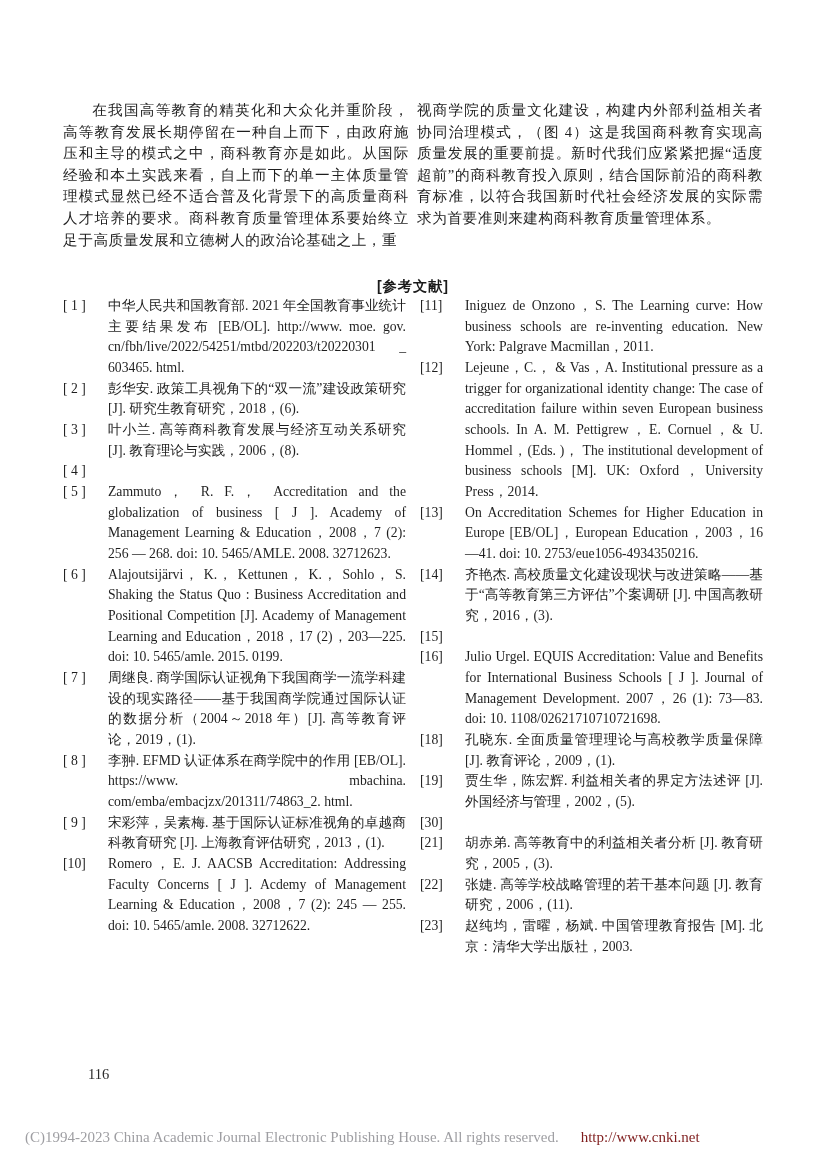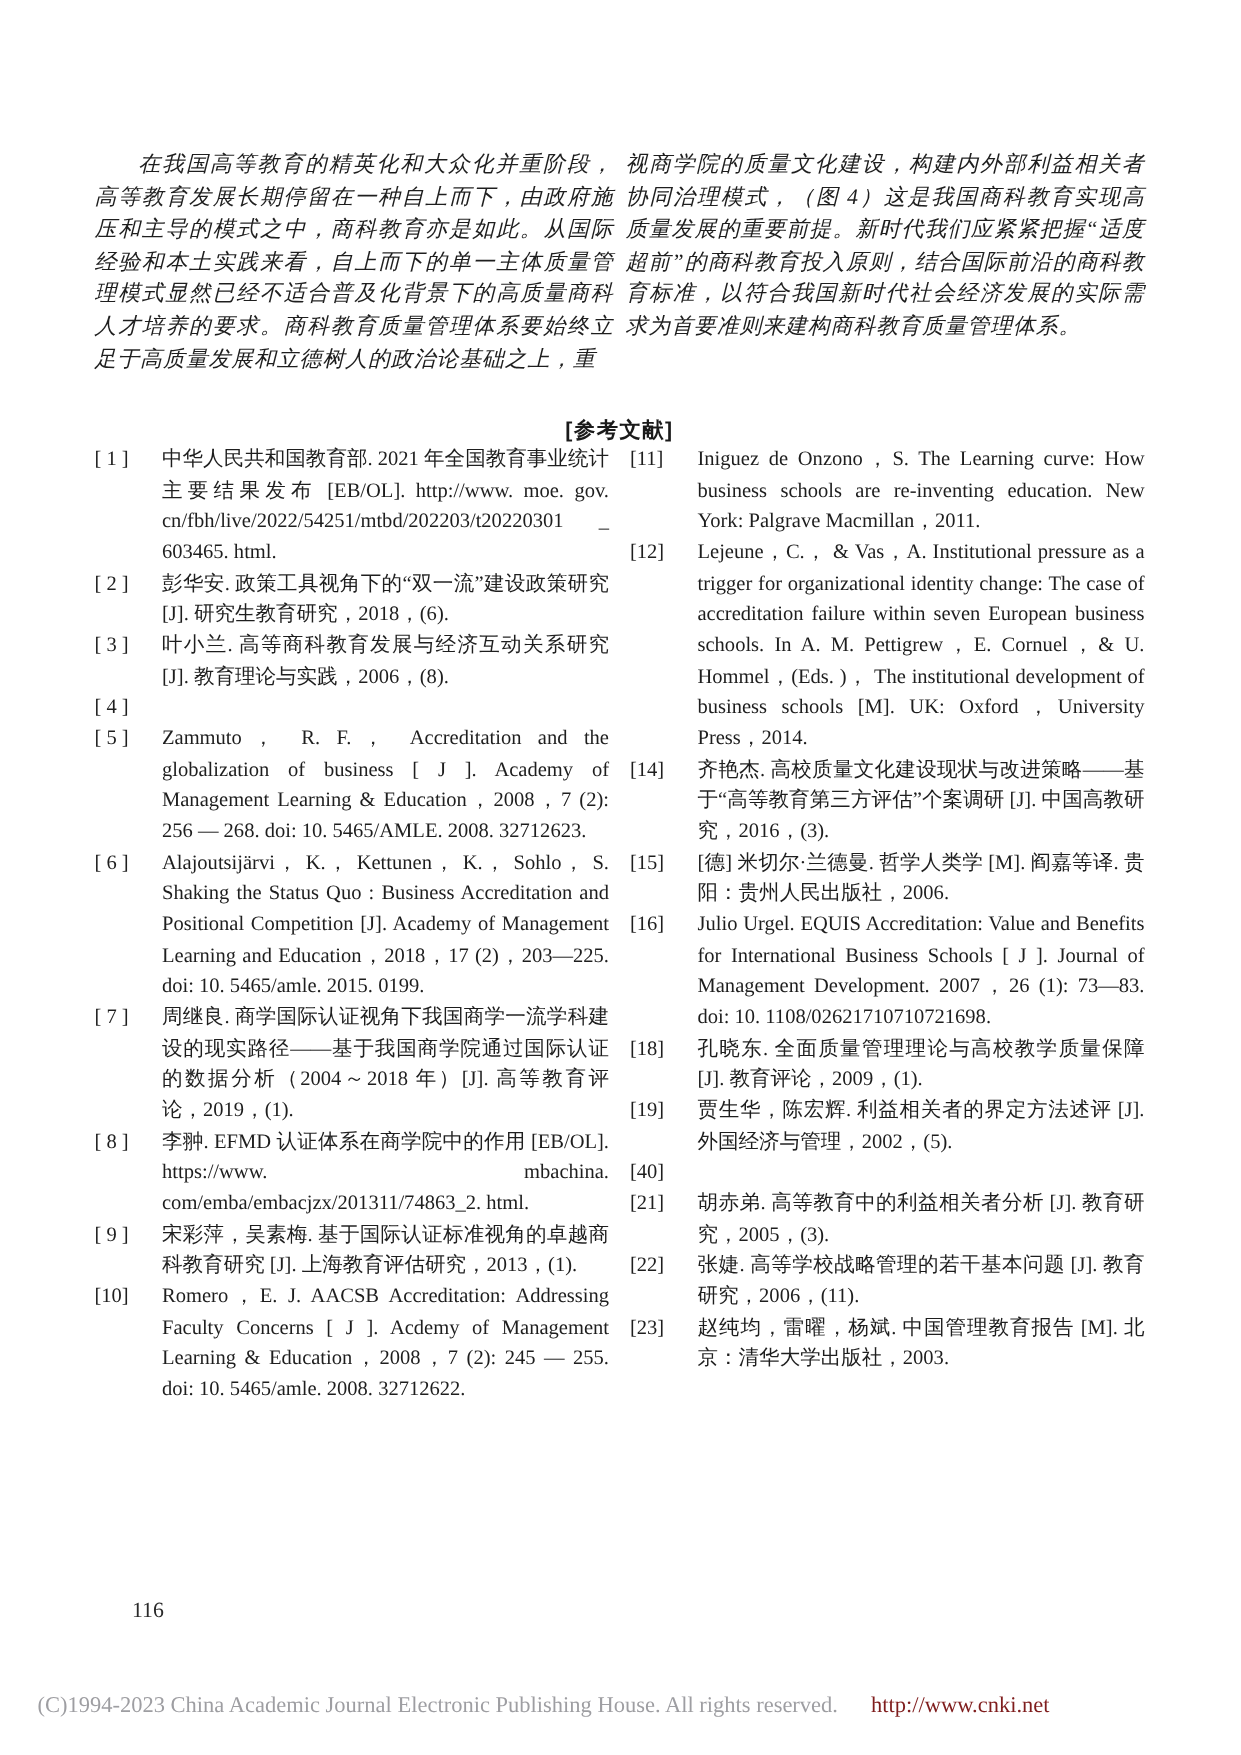--- a/index.html
+++ b/index.html
@@ -18,21 +18,20 @@
   }
   .content {
     position: absolute;
     left: 63px; top: 100px;
     width: 700px;
   }
   .intro {
     display: grid;
     grid-template-columns: 1fr 1fr;
     column-gap: 8px;
-    font-style: italic;
   }
   .intro p {
     font-size: 14.6px;
     line-height: 21.6px;
     text-align: justify;
     text-justify: inter-character;
     letter-spacing: 0.6px;
     color: #1e1e1e;
   }
   .intro p.indent { text-indent: 2em; }
@@ -163,49 +162,52 @@
           <div class="ref-item">
             <span class="ref-num">[11]</span>
             <span class="ref-text">Iniguez de Onzono，S. The Learning curve: How business schools are re-inventing education. New York: Palgrave Macmillan，2011.</span>
           </div>
 
           <div class="ref-item">
             <span class="ref-num">[12]</span>
             <span class="ref-text">Lejeune，C.， &amp; Vas，A. Institutional pressure as a trigger for organizational identity change: The case of accreditation failure within seven European business schools. In A. M. Pettigrew，E. Cornuel，&amp; U. Hommel，(Eds. )， The institutional development of business schools [M]. UK: Oxford，University Press，2014.</span>
           </div>
 
+          <div class="ref-item">
+            <span class="ref-num">[13]</span>
+            <span class="ref-text">On Accreditation Schemes for Higher Education in Europe [EB/OL]，European Education，2003，16—41. doi: 10. 2753/eue1056-4934350216.</span>
+          </div>
 
           <div class="ref-item">
             <span class="ref-num">[14]</span>
             <span class="ref-text">齐艳杰. 高校质量文化建设现状与改进策略——基于“高等教育第三方评估”个案调研 [J]. 中国高教研究，2016，(3).</span>
           </div>
 
           <div class="ref-item">
             <span class="ref-num">[15]</span>
-            <span class="ref-text">[德] 米切尔·兰德曼. 哲学人类学 [M]. 阎嘉等译. 贵阳：贵州人民出版社，2006.</span>
           </div>
 
           <div class="ref-item">
             <span class="ref-num">[16]</span>
             <span class="ref-text">Julio Urgel. EQUIS Accreditation: Value and Benefits for International Business Schools [ J ]. Journal of Management Development. 2007，26 (1): 73—83. doi: 10. 1108/02621710710721698.</span>
           </div>
 
 
           <div class="ref-item">
             <span class="ref-num">[18]</span>
             <span class="ref-text">孔晓东. 全面质量管理理论与高校教学质量保障 [J]. 教育评论，2009，(1).</span>
           </div>
 
           <div class="ref-item">
             <span class="ref-num">[19]</span>
             <span class="ref-text">贾生华，陈宏辉. 利益相关者的界定方法述评 [J]. 外国经济与管理，2002，(5).</span>
           </div>
 
           <div class="ref-item">
-            <span class="ref-num">[40]</span>
+            <span class="ref-num">[30]</span>
           </div>
 
           <div class="ref-item">
             <span class="ref-num">[21]</span>
             <span class="ref-text">胡赤弟. 高等教育中的利益相关者分析 [J]. 教育研究，2005，(3).</span>
           </div>
 
           <div class="ref-item">
             <span class="ref-num">[22]</span>
             <span class="ref-text">张婕. 高等学校战略管理的若干基本问题 [J]. 教育研究，2006，(11).</span>

